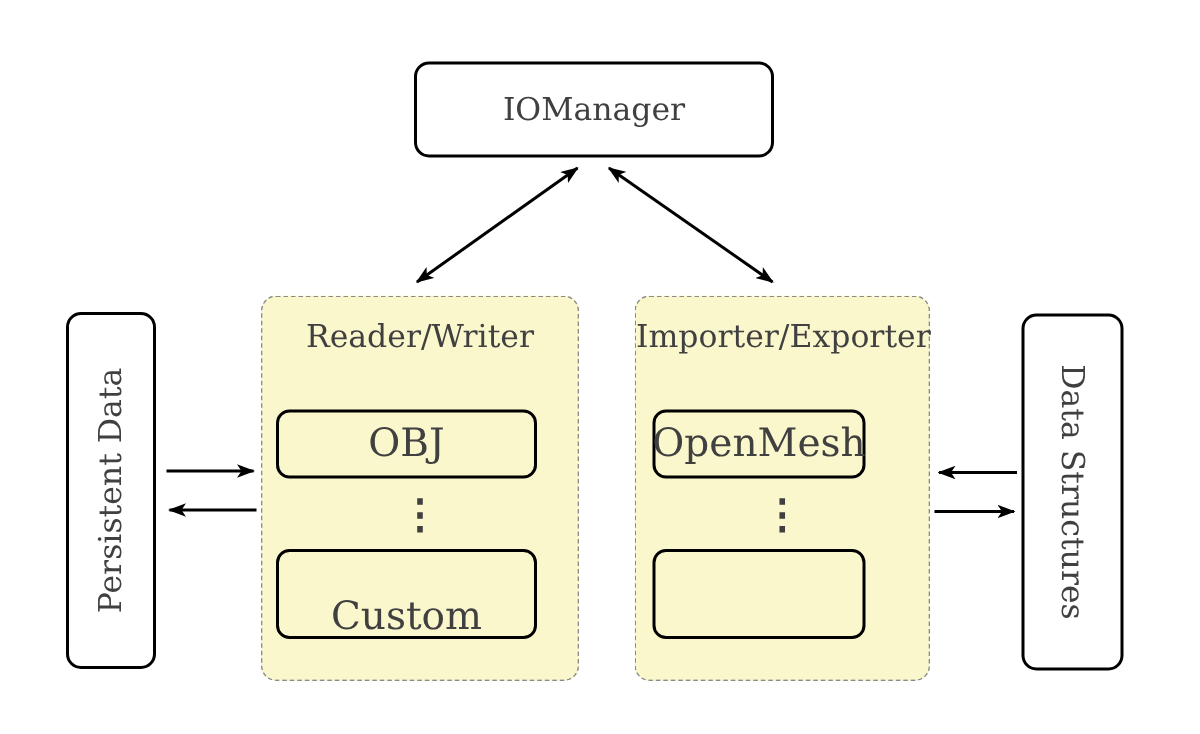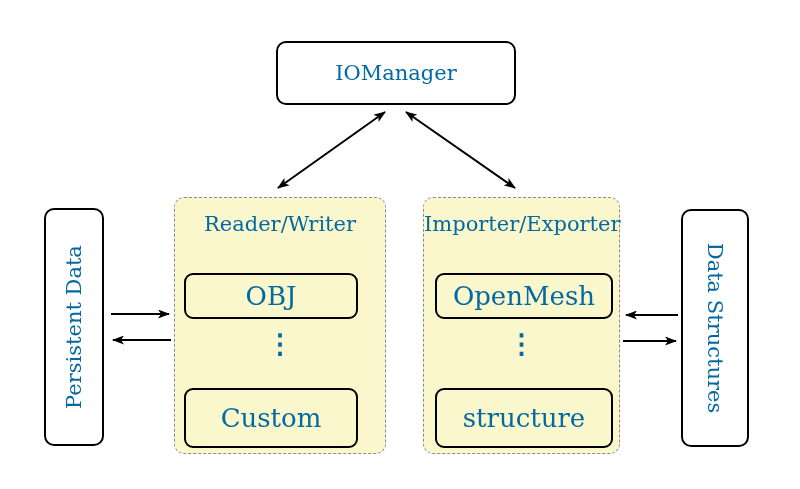--- a/index.html
+++ b/index.html
@@ -1,21 +1,21 @@
 <!DOCTYPE html>
 <html><head>
 <meta charset="utf-8">
 <style>
   html,body{margin:0;padding:0;background:#ffffff;}
   .canvas{
     position:relative;
     width:800px;height:489px;
     background:#ffffff;
     font-family:"DejaVu Serif","Liberation Serif",serif;
-    color:#0369a1;
+    color:#404040;
     overflow:hidden;
   }
   .arrows{position:absolute;left:0;top:0;width:800px;height:489px;pointer-events:none;}
   .arrow{stroke:#000;stroke-width:2;fill:none;}
 
   .node{
     position:absolute;
     background:#ffffff;
     border:2.5px solid #000;
     border-radius:10px;
@@ -48,23 +48,23 @@
   .innerbox{
     position:absolute;
     background:#FBF7CD;
     border:2.5px solid #000;
     border-radius:9px;
     display:flex;flex-direction:column;align-items:center;justify-content:center;
     box-sizing:border-box;
     font-size:26px;line-height:26px;text-align:center;
   }
   .container.left .innerbox{left:9px;width:174px;}
-  .container.right .innerbox{left:11px;width:178px;}
+  .container.right .innerbox{left:11px;width:142px;}
   .ib-top{top:75px;height:46px;}
-  .ib-bottom{top:190px;height:60px;}
+  .ib-bottom{top:168px;height:60px;justify-content:flex-end;}
   .dots{
     position:absolute;left:0;right:0;top:131px;
     text-align:center;
     font-size:27px;line-height:30px;
     font-weight:bold;
   }
 </style>
 </head>
 <body>
 
@@ -107,17 +107,16 @@
     </div>
   </div>
 
   <div class="container right">
     <div class="clabel">Importer/Exporter</div>
     <div class="innerbox ib-top">
       <span>OpenMesh</span>
     </div>
     <div class="dots">⋮</div>
     <div class="innerbox ib-bottom">
-      <span>structure</span>
     </div>
   </div>
 
 </div>
 
 </body></html>

